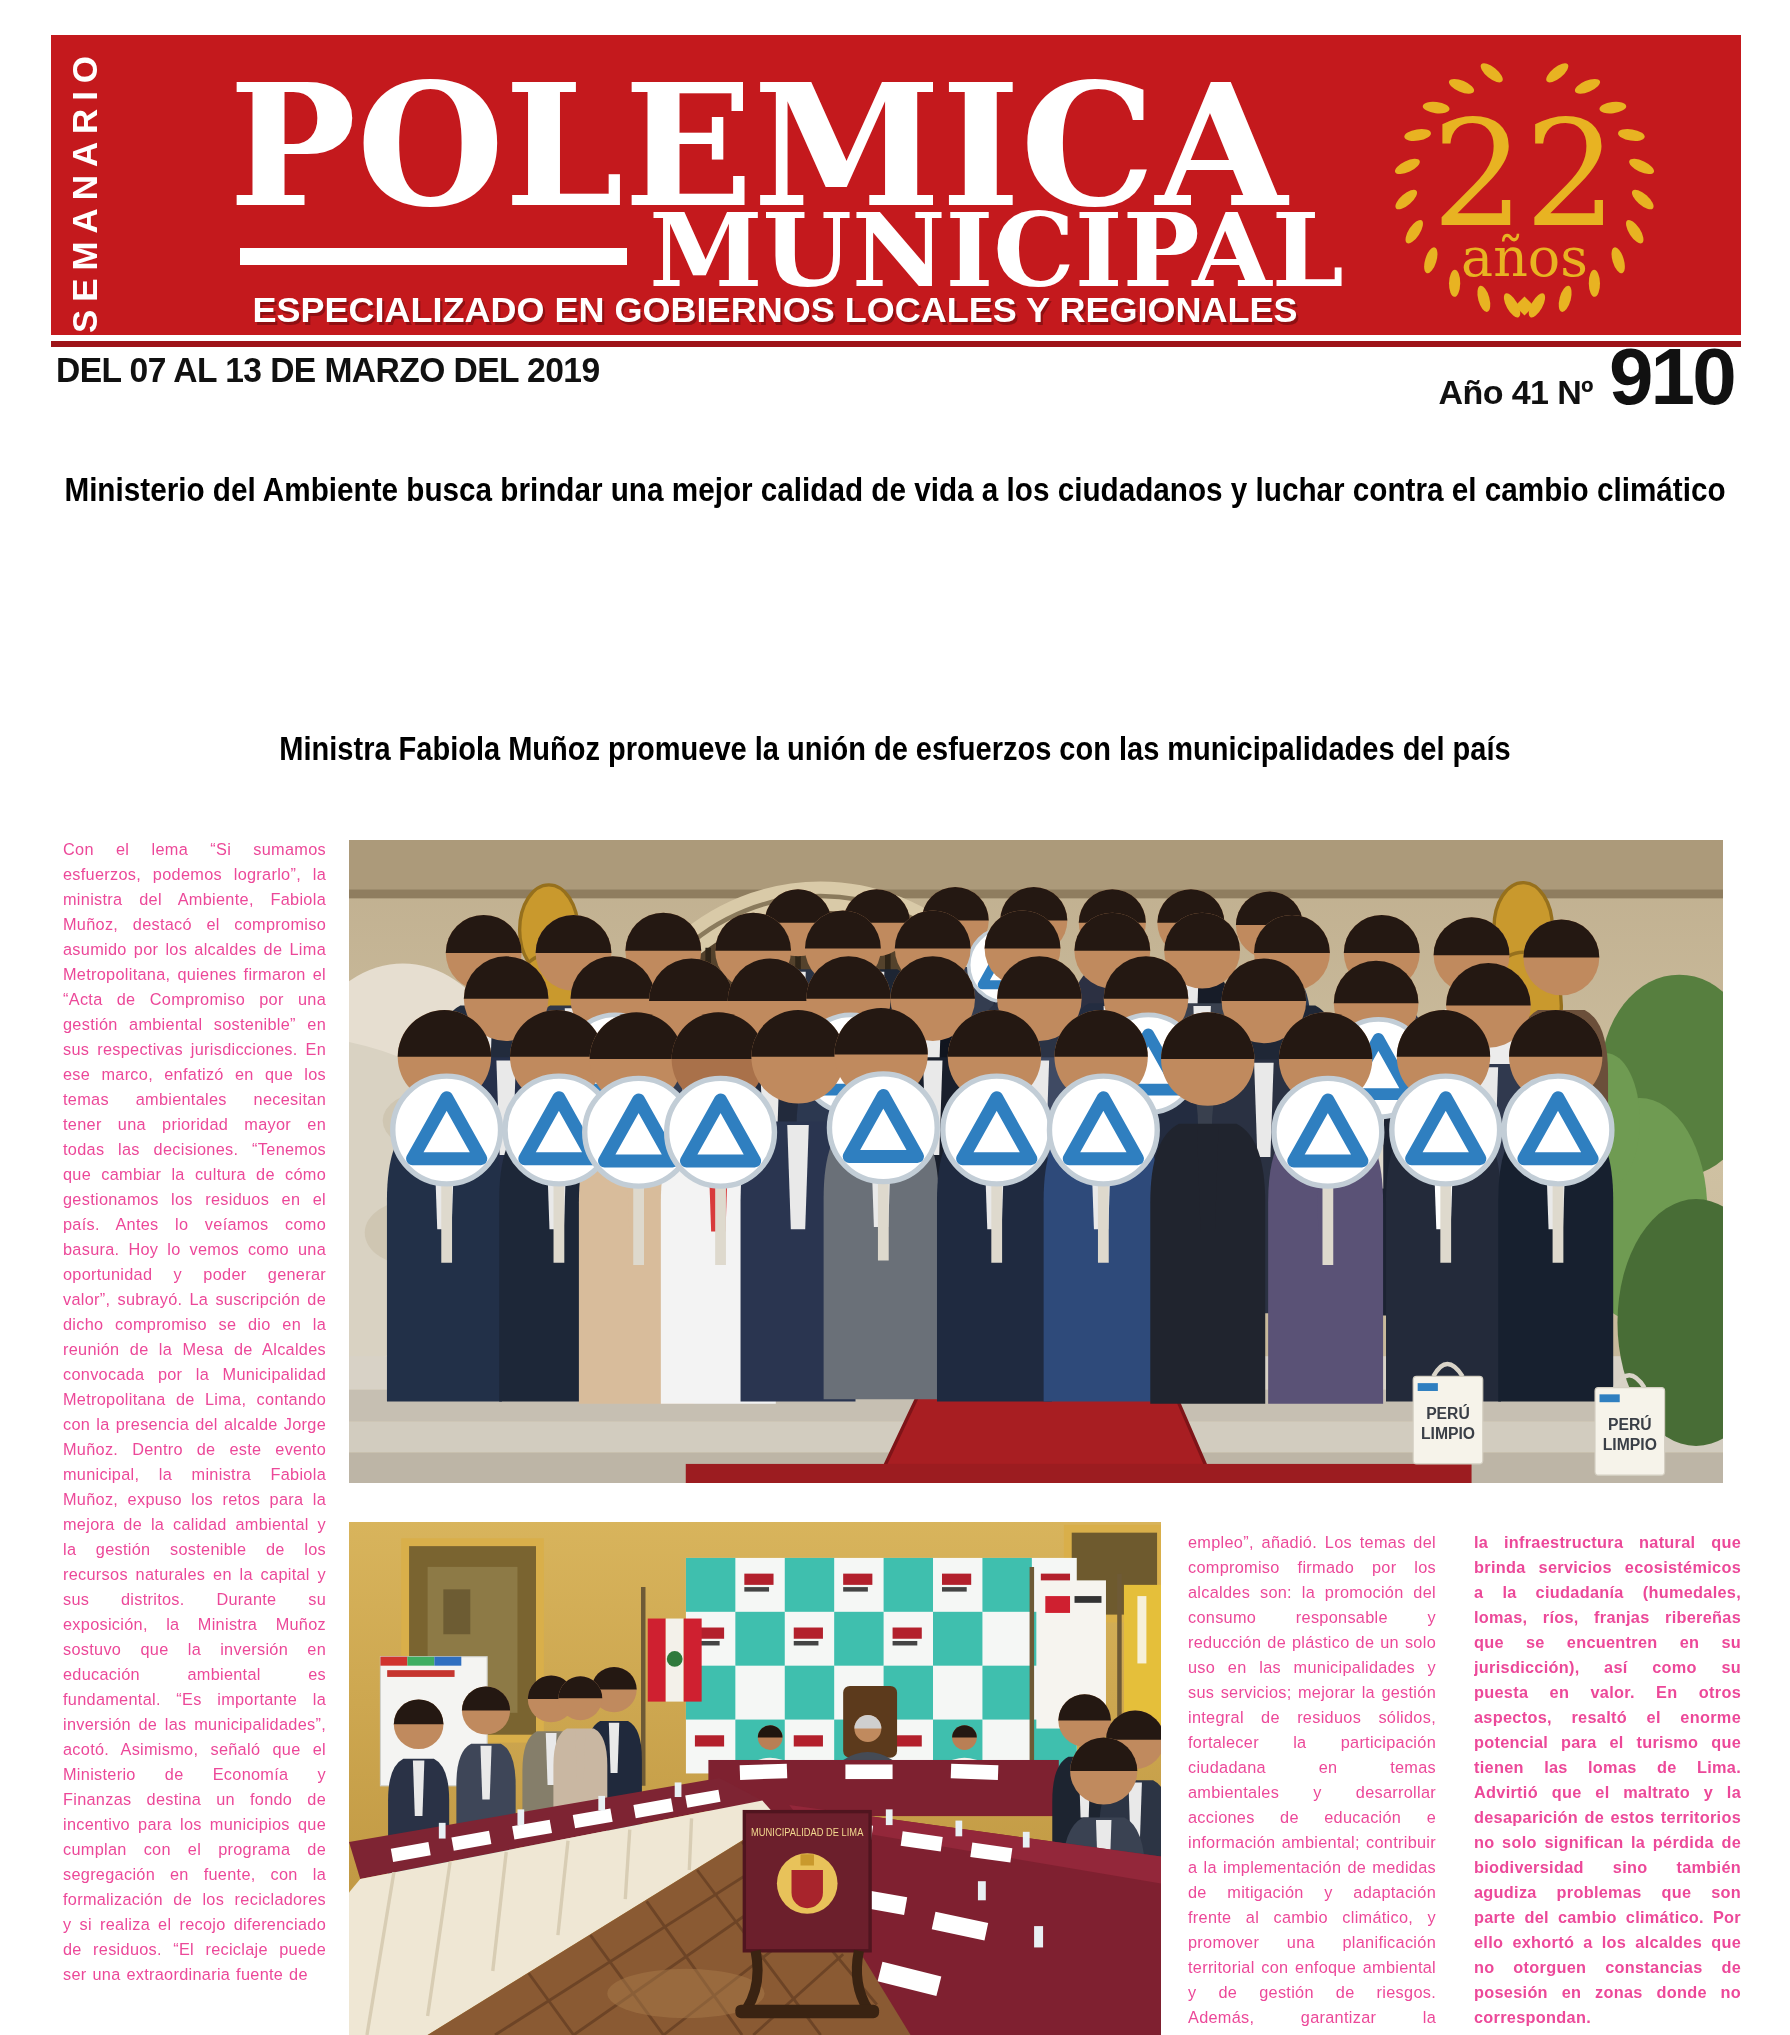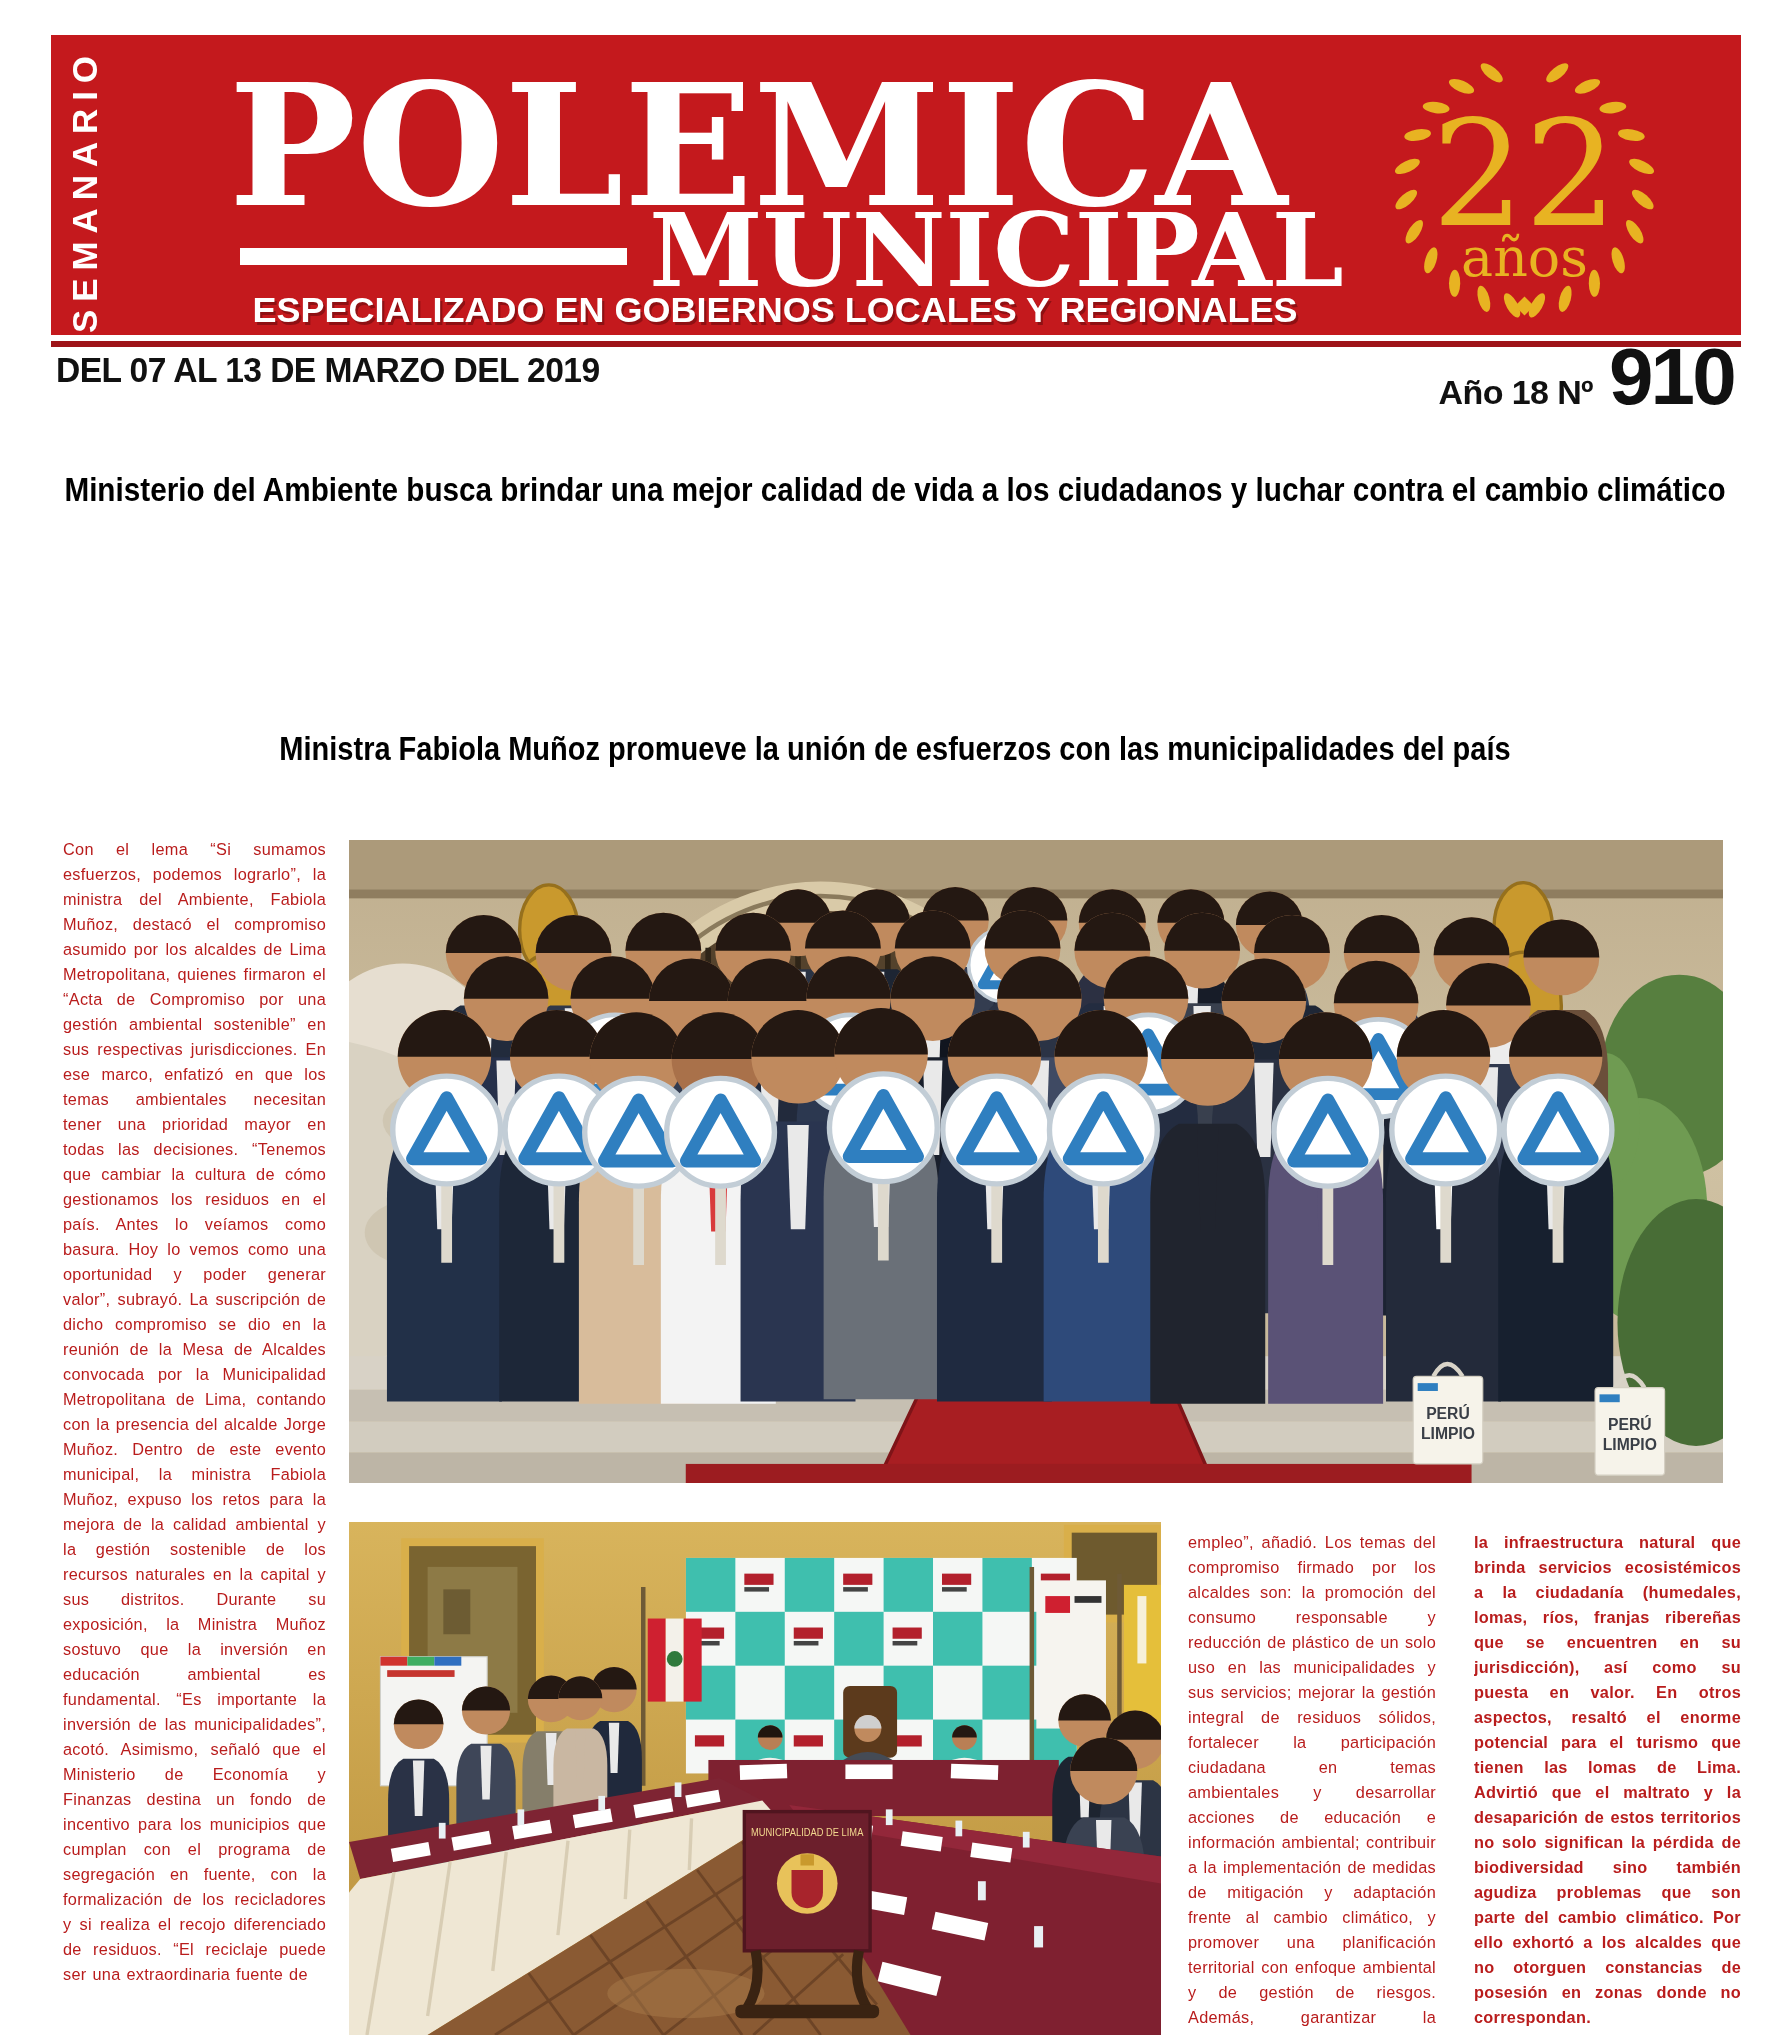--- a/index.html
+++ b/index.html
@@ -30,21 +30,21 @@
   
   .kicker-svg{position:absolute;left:56px;top:467px;width:1678px;height:45px;overflow:visible;}
   .kicker-svg text{font-weight:bold;fill:#000;}
   .headline{position:absolute;left:53px;top:514px;width:1684px;}
   .headline svg{display:block;width:1684px;height:72px;overflow:visible;}
   .headline text{font-weight:bold;fill:#000;font-family:"Liberation Sans",sans-serif;}
   .subhead-svg{position:absolute;left:269px;top:730px;width:1252px;height:39px;overflow:visible;}
   .subhead-svg text{font-weight:bold;fill:#000;}
   
   .bodycol{position:absolute;font-size:16.3px;line-height:25px;letter-spacing:0.3px;word-spacing:1.1px;
-           text-align:justify;color:#b91c1c;overflow:hidden;hyphens:auto;-webkit-hyphens:auto;}
+           text-align:justify;color:#ec4899;overflow:hidden;hyphens:auto;-webkit-hyphens:auto;}
   .col1{left:63px;top:837px;width:263px;height:1198px;}
   .col2{left:1188px;top:1530px;width:248px;height:505px;}
   .col3{left:1474px;top:1530px;width:267px;height:505px;font-weight:bold;}
   
   .photo1{position:absolute;left:349px;top:840px;width:1374px;height:643px;}
   .photo2{position:absolute;left:349px;top:1522px;width:812px;height:513px;}
   svg{display:block;}
 </style>
 </head>
 <body>
@@ -99,21 +99,21 @@
       </g>
       <text x="345" y="330" text-anchor="middle" font-family="DejaVu Serif,serif" font-size="260" fill="#e8b322">22</text>
       <text x="345" y="420" text-anchor="middle" font-family="DejaVu Serif,serif" font-size="96" fill="#e8b322">años</text>
     </svg>
   </header>
 
   <div class="red-rule"></div>
 
   <div class="date-left">DEL 07 AL 13 DE MARZO DEL 2019</div>
   <div class="issue">
-    <span class="issue-prefix">Año 18 Nº</span>
+    <span class="issue-prefix">Año 41 Nº</span>
     <span class="issue-number">910</span>
   </div>
 
   <svg class="kicker-svg" viewBox="0 0 2990 80">
     <text x="1495" y="60" text-anchor="middle" font-size="58" textLength="2960" lengthAdjust="spacingAndGlyphs">Ministerio del Ambiente busca brindar una mejor calidad de vida a los ciudadanos y luchar contra el cambio climático</text>
   </svg>
 
 
   <svg class="subhead-svg" viewBox="0 0 2230 70">
     <text x="1115" y="54" text-anchor="middle" font-size="60" textLength="2210" lengthAdjust="spacingAndGlyphs">Ministra Fabiola Muñoz promueve la unión de esfuerzos con las municipalidades del país</text>

